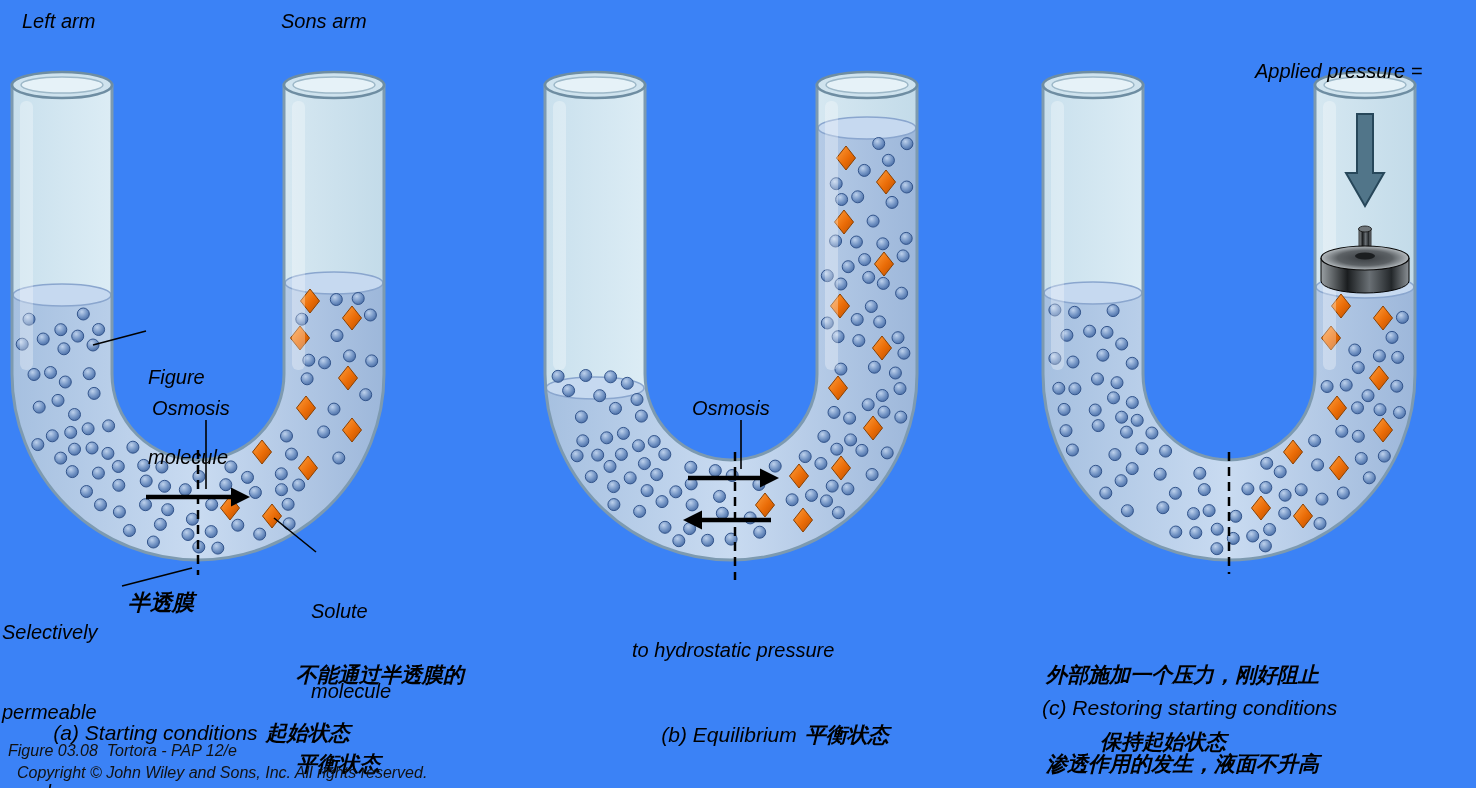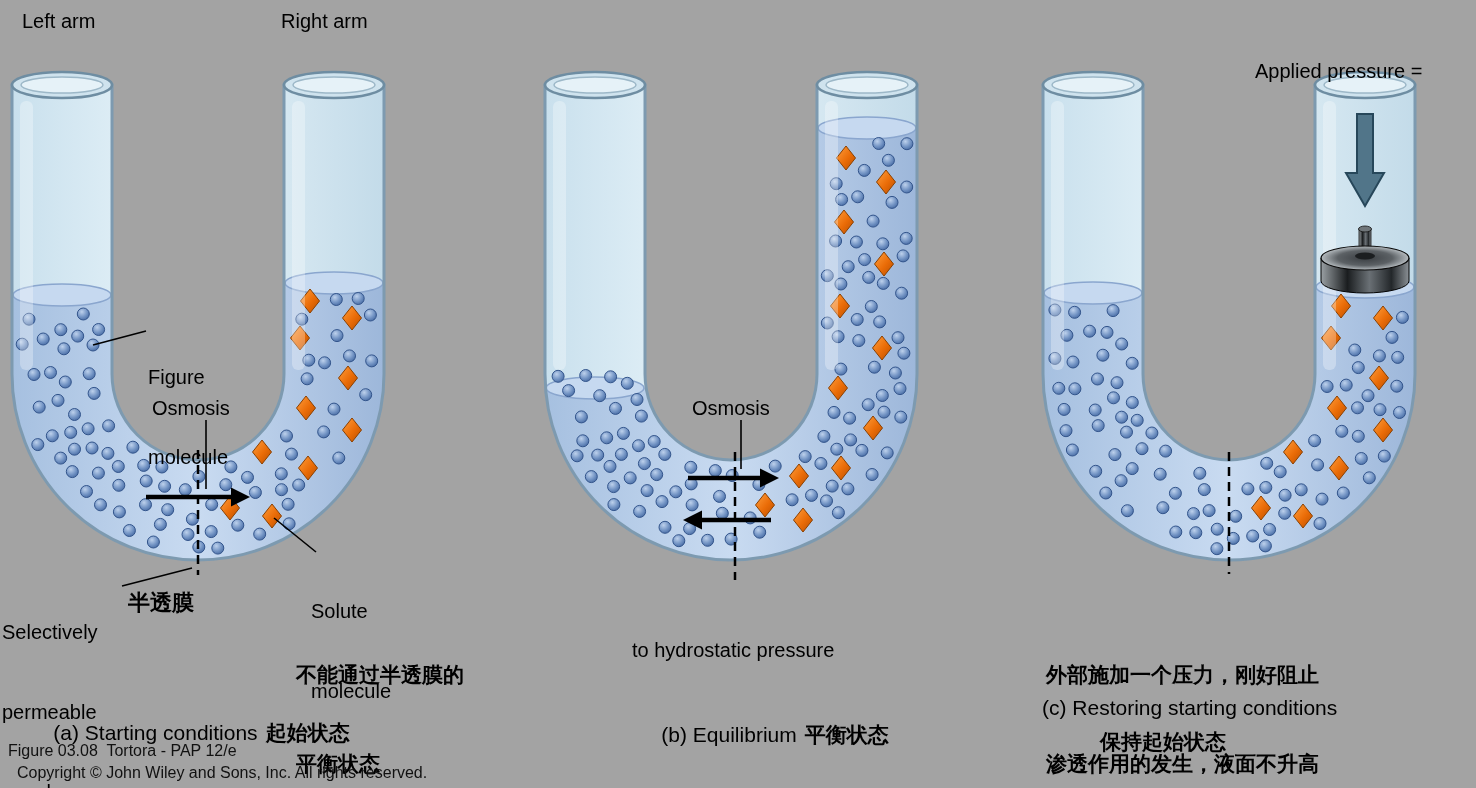--- a/index.html
+++ b/index.html
@@ -1,18 +1,18 @@
 <!DOCTYPE html>
 <html><head>
 <meta charset="utf-8">
 <style>
   * { box-sizing: border-box; }
   html,body { margin:0; padding:0; background:#ffffff; }
   body { font-family:"Liberation Sans", sans-serif; color:#000; }
-  .stage { position:relative; width:1476px; height:788px; background:#a3a3a3; overflow:hidden; }
+  .stage { position:relative; width:1476px; height:788px; background:#3b82f6; overflow:hidden;font-style:italic; }
   #diagram { position:absolute; left:0; top:0; }
   .lbl { position:absolute; font-size:20px; line-height:26px; color:#000; white-space:pre; }
   .lines div { line-height:28px; }
   .zh { font-weight:700; }
   .zh-big { font-size:22px; font-weight:700; }
   .caption { font-size:21px; }
   .caption .zh { margin-left:8px; }
   .note { font-size:21px; font-weight:700; }
   .note div { line-height:37px; }
   .footer { font-size:16px; line-height:22px; color:#111; }
@@ -403,21 +403,21 @@
         <path d="M 1357 114 L 1373 114 L 1373 173 L 1384 173 L 1365 206 L 1346 173 L 1357 173 Z" fill="#517589" stroke="#27475a" stroke-width="2"></path>
         <rect x="1359" y="229" width="12" height="28" fill="url(#pistSideG)" stroke="#111" stroke-width="0.8"></rect>
         <ellipse cx="1365" cy="229" rx="6.5" ry="3" fill="#70767a" stroke="#111" stroke-width="0.8"></ellipse>
         <path d="M 1321 258 L 1321 281 A 44 12 0 0 0 1409 281 L 1409 258 Z" fill="url(#pistSideG)" stroke="#000" stroke-width="1"></path>
         <ellipse cx="1365" cy="258" rx="44" ry="12" fill="url(#pistTopG)" stroke="#0a0a0a" stroke-width="1.2"></ellipse>
         <ellipse cx="1365" cy="256" rx="10" ry="3.5" fill="#1b1e20"></ellipse>
       </g>
     </svg>
 
   <div class="lbl" style="left:22px;top:8px">Left arm</div>
-  <div class="lbl" style="left:281px;top:8px">Right arm</div>
+  <div class="lbl" style="left:281px;top:8px">Sons arm</div>
 
   <div class="lbl lines" style="left:148px;top:311px">
     <div>Figure</div>
     <div>molecule</div>
   </div>
 
   <div class="lbl" style="left:152px;top:395px">Osmosis</div>
 
   <div class="lbl lines" style="left:2px;top:566px">
     <div>Selectively</div>

